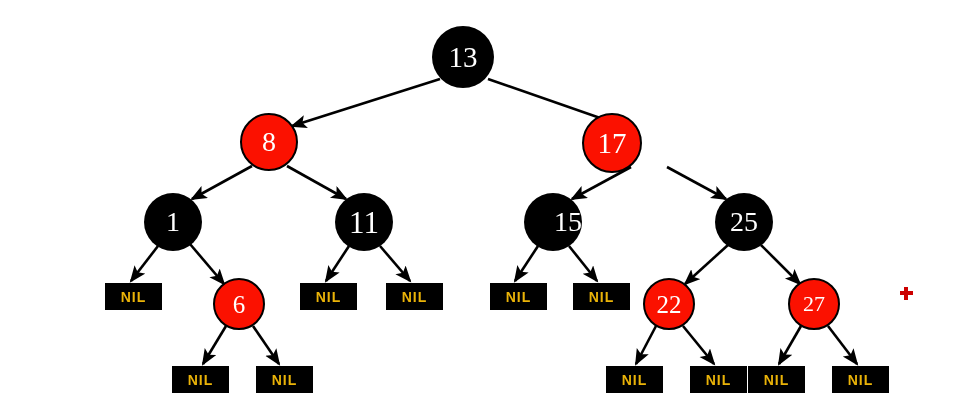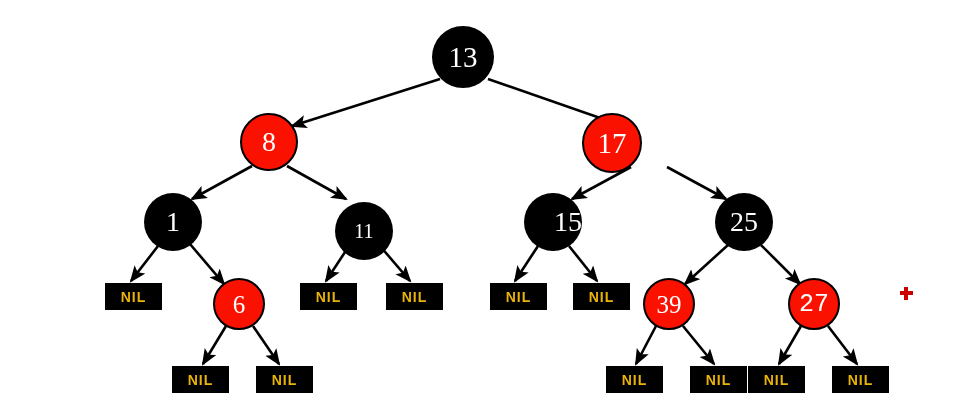--- a/index.html
+++ b/index.html
@@ -117,36 +117,36 @@
       </div>
       <div class="node node-red" style="left: 240px; top: 113px; width: 58px; height: 58px; font-size: 28px;">
         <span>8</span>
       </div>
       <div class="node node-red" style="left: 582px; top: 113px; width: 60px; height: 60px; font-size: 29px;">
         <span>17</span>
       </div>
       <div class="node node-black" style="left: 144px; top: 193px; width: 58px; height: 58px; font-size: 28px;">
         <span>1</span>
       </div>
-      <div class="node node-black" style="left: 335px; top: 202px; width: 58px; height: 58px; font-size: 20px;">
+      <div class="node node-black" style="left: 335px; top: 193px; width: 58px; height: 58px; font-size: 31px;">
         <span>11</span>
       </div>
       <div class="node node-black" style="left: 524px; top: 193px; width: 58px; height: 58px; font-size: 28px; justify-content: flex-end;">
         <span>15</span>
       </div>
       <div class="node node-black" style="left: 715px; top: 193px; width: 58px; height: 58px; font-size: 28px;">
         <span>25</span>
       </div>
       <div class="node node-red" style="left: 213px; top: 278px; width: 52px; height: 52px; font-size: 25px;">
         <span>6</span>
       </div>
       <div class="node node-red" style="left: 643px; top: 278px; width: 52px; height: 52px; font-size: 25px;">
-        <span>39</span>
+        <span>22</span>
       </div>
-      <div class="node node-red" style="left: 788px; top: 278px; width: 52px; height: 52px; font-size: 25px; font-family: Liberation Mono, monospace;">
+      <div class="node node-red" style="left: 788px; top: 278px; width: 52px; height: 52px; font-size: 22px;">
         <span>27</span>
       </div>
     </div>
   <div id="nil-layer">
       <div class="nil" style="left: 105px; top: 283px; width: 57px; height: 27px; font-size: 14px;">
         <span>NIL</span>
       </div>
       <div class="nil" style="left: 300px; top: 283px; width: 57px; height: 27px; font-size: 14px;">
         <span>NIL</span>
       </div>

